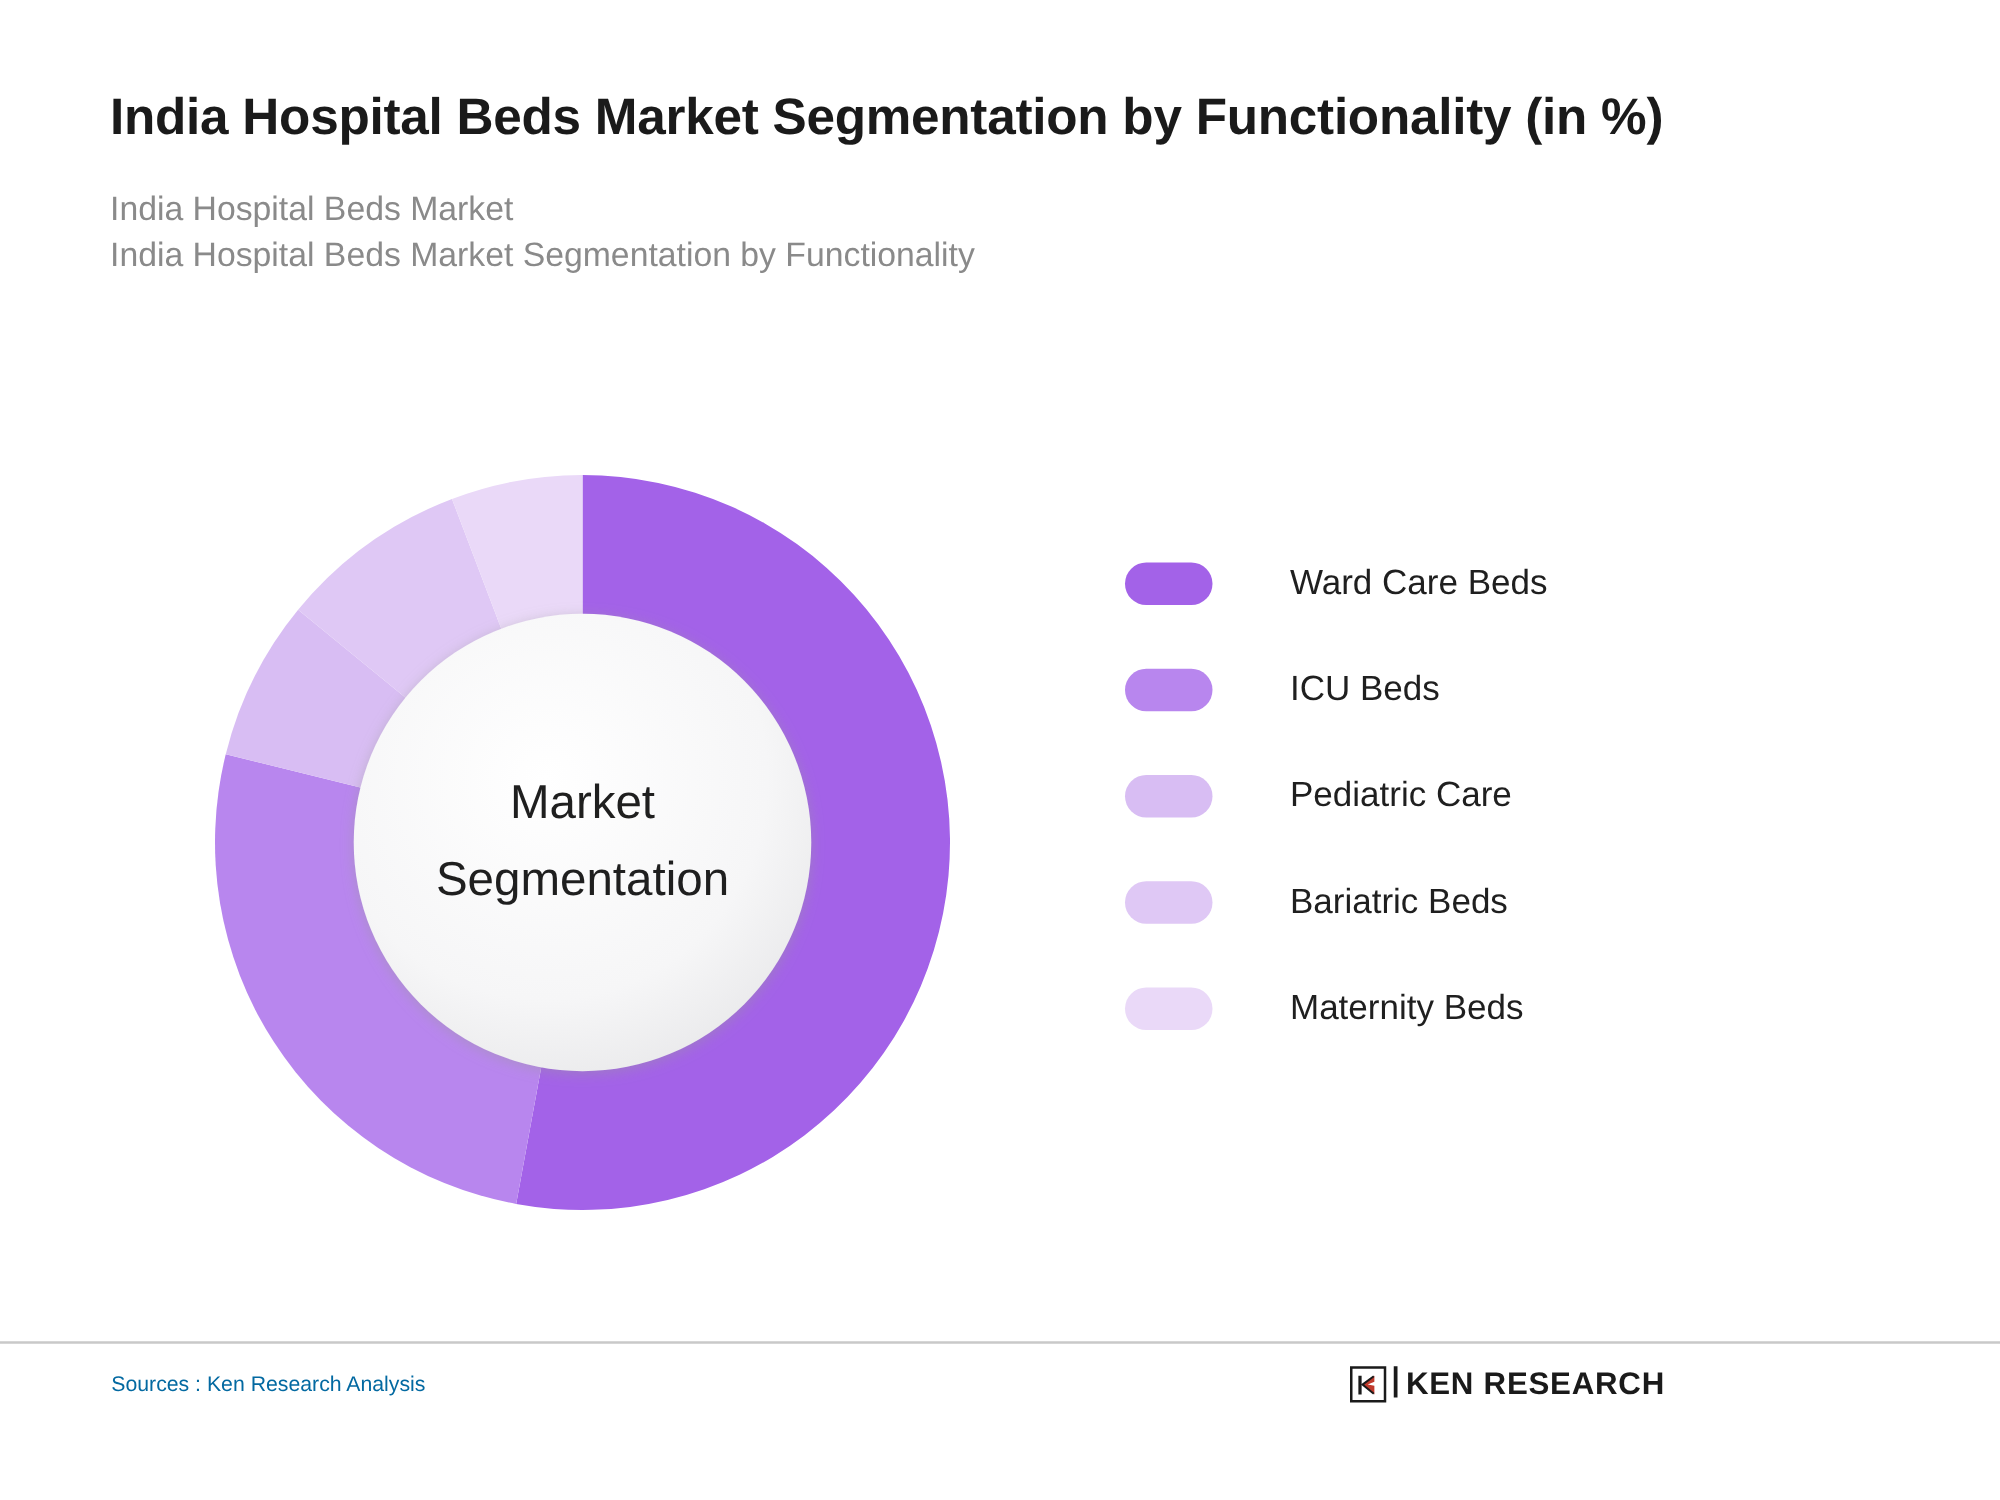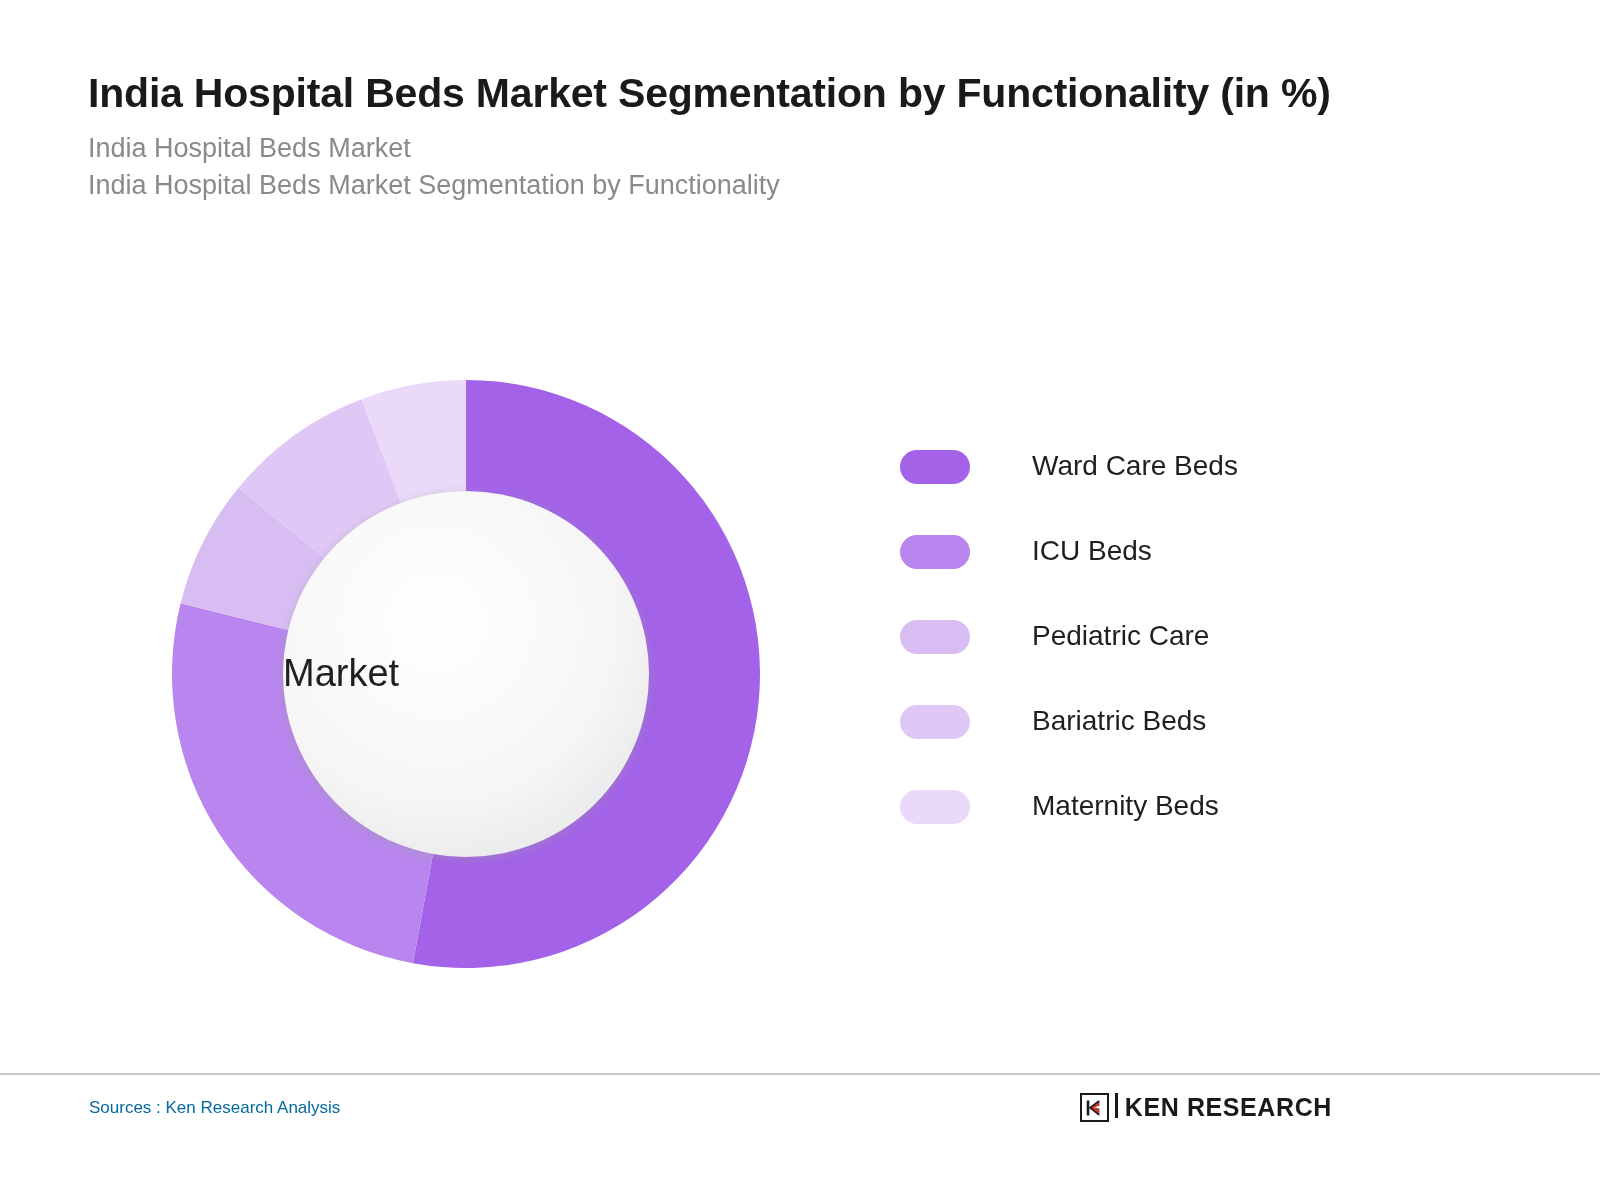--- a/index.html
+++ b/index.html
@@ -33,21 +33,21 @@
   #chart-title {
     font-size: 41px;
     font-weight: bold;
     line-height: 1.33;
     letter-spacing: -0.2px;
     color: #1a1a1a;
     margin: 0;
     max-width: 1370px;
   }
   #subtitle-block {
-    margin-top: 9px;
+    margin-top: 28px;
   }
   .subtitle-line {
     font-size: 27px;
     line-height: 1.38;
     color: #8a8a8a;
     font-weight: normal;
   }
   
   #chart-area {
     position: absolute;
@@ -68,22 +68,23 @@
     width: 592px;
     height: 592px;
   }
   #donut-center-label {
     position: absolute;
     left: 113px;
     top: 181px;
     width: 366px;
     height: 230px;
     display: flex;
-    flex-direction: row;
+    flex-direction: column;
     align-items: center;
+    justify-content: center;
     pointer-events: none;
   }
   .center-line {
     font-size: 38px;
     color: #1f1f1f;
     line-height: 1.62;
     text-align: center;
     white-space: nowrap;
   }
   
@@ -205,20 +206,21 @@
             </path>
             <path d="M 296 296 L 191.60 21.16 A 294 294 0 0 1 296.00 2.00 Z" fill="#ead9f8">
               <title>Maternity Beds 5.7%</title>
             </path>
           </g>
         <circle cx="296" cy="296" r="183" fill="url(#holeGrad)" filter="url(#holeShadow)"></circle>
       </svg>
 
       <div id="donut-center-label">
         <div class="center-line">Market</div>
+        <div class="center-line">Segmentation</div>
       </div>
     </div>
 
     <div id="legend">
         <div class="legend-item">
           <span class="legend-swatch" style="background: rgb(163, 98, 232);"></span>
           <span class="legend-label">Ward Care Beds</span>
         </div>
         <div class="legend-item">
           <span class="legend-swatch" style="background: rgb(184, 134, 238);"></span>

